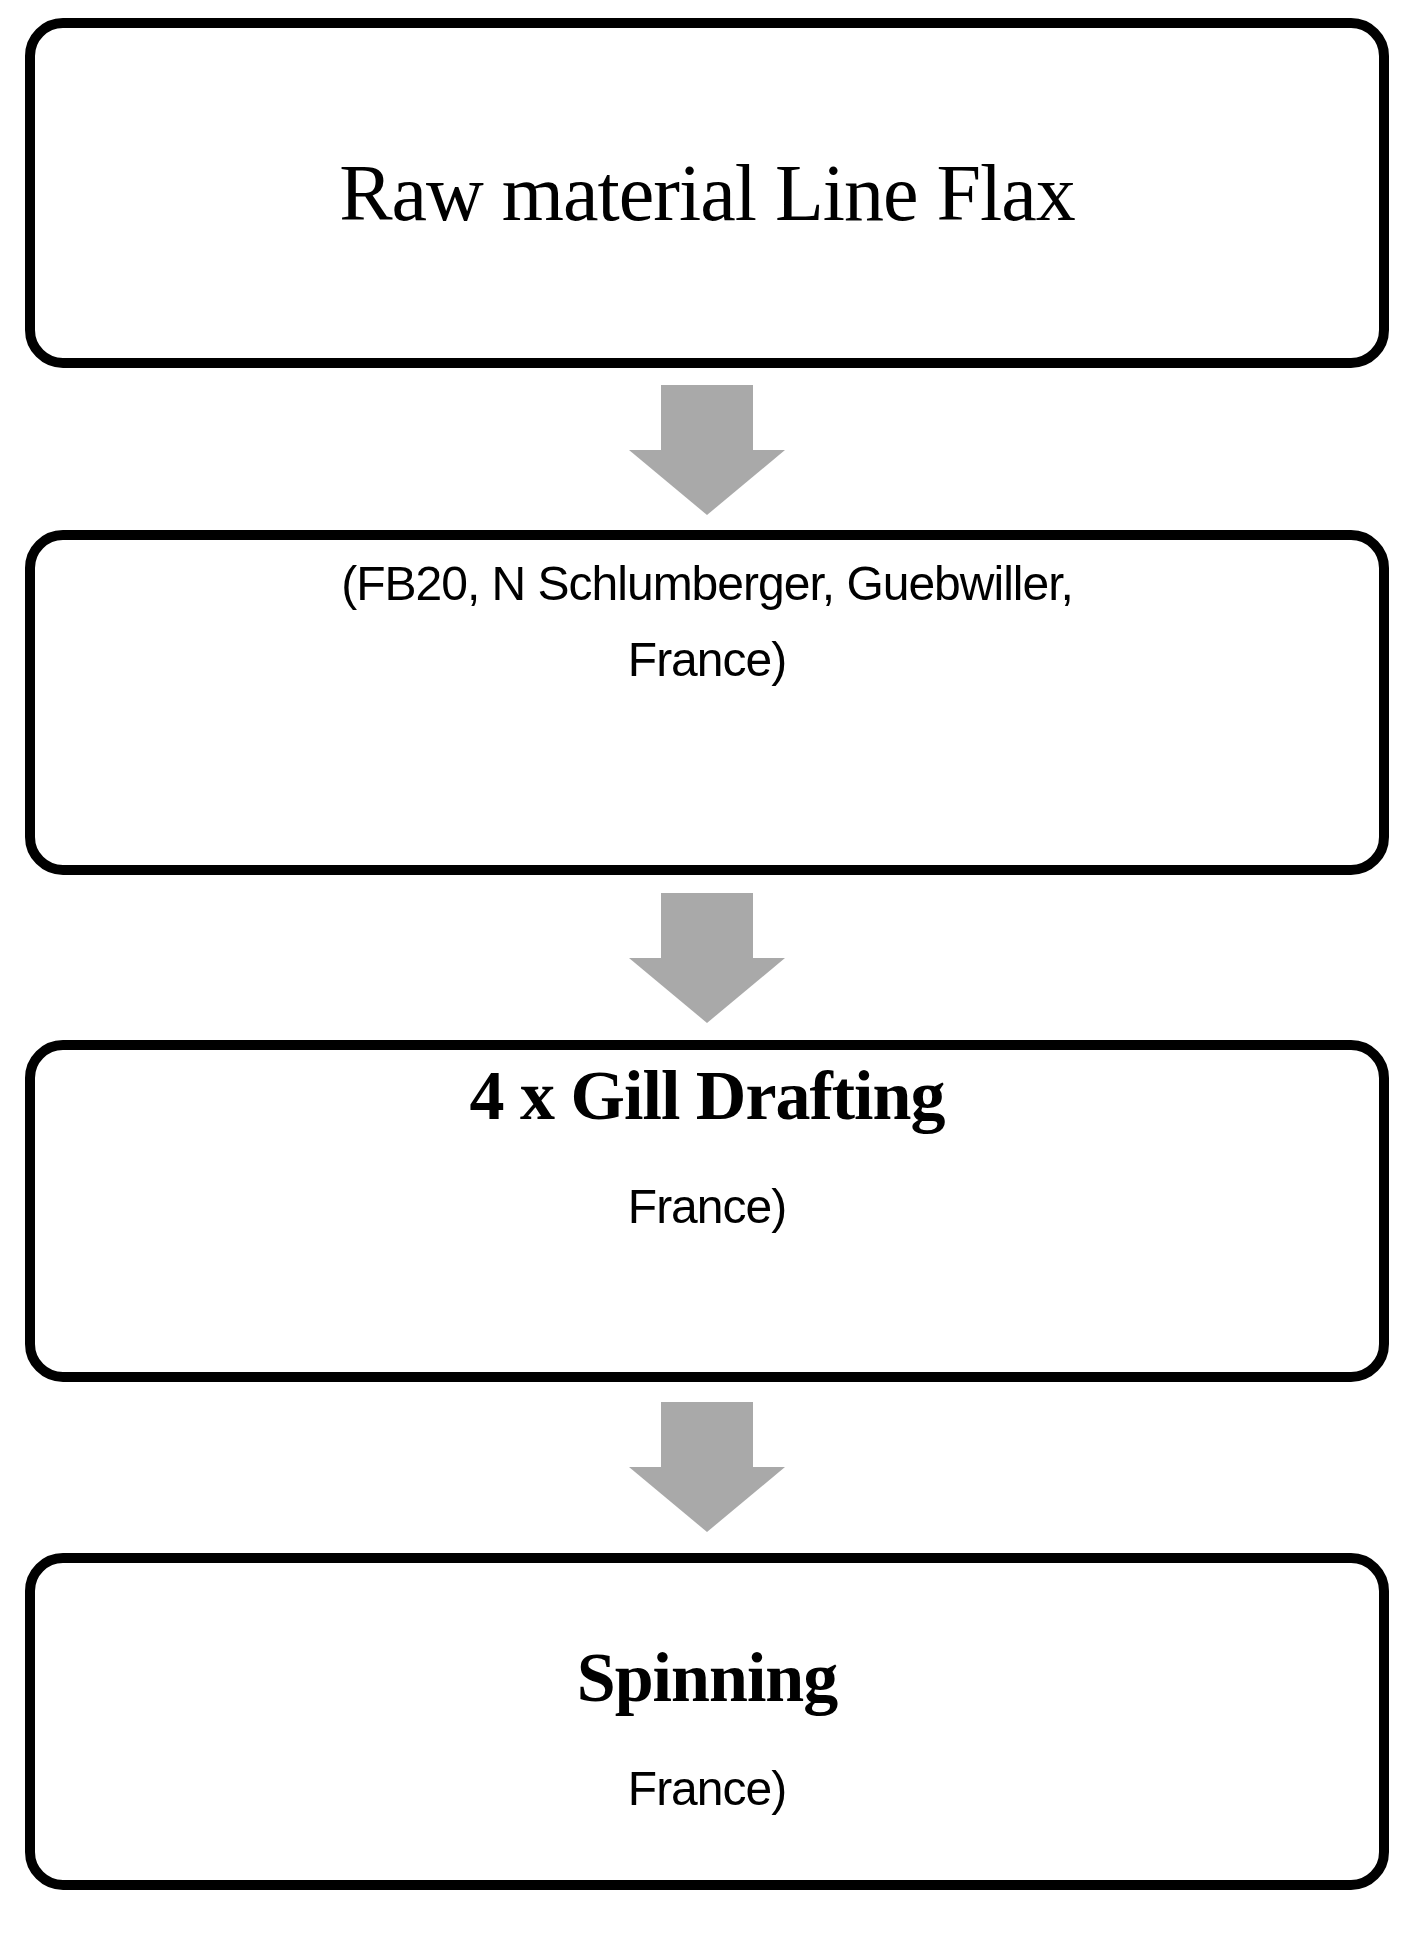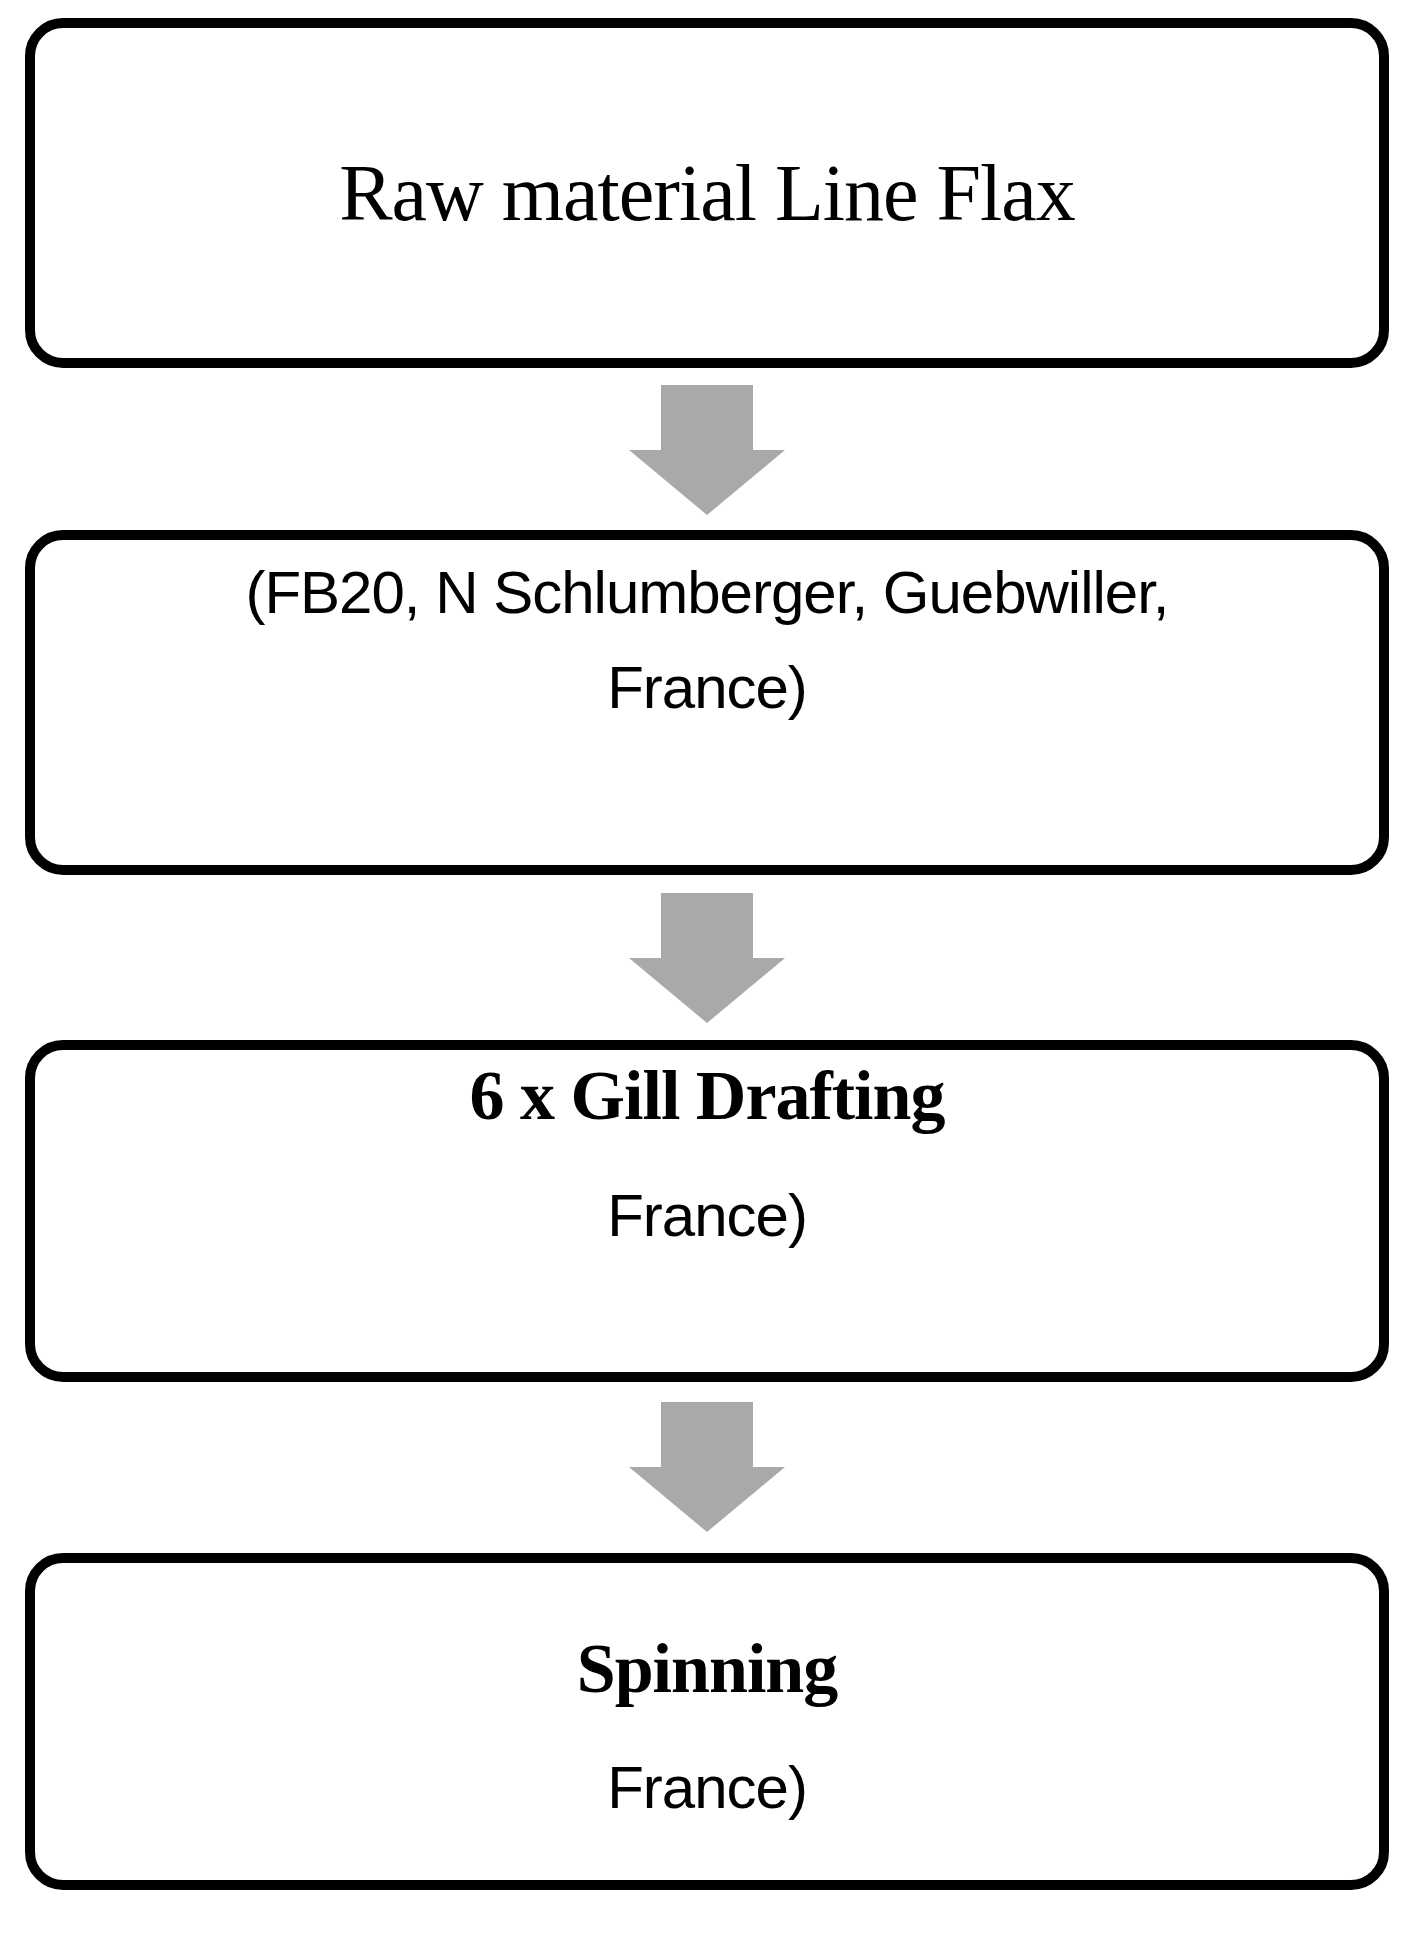--- a/index.html
+++ b/index.html
@@ -53,21 +53,21 @@
     font-weight: 700;
     font-size: 70px;
     line-height: 1.15;
     letter-spacing: -1px;
     margin-bottom: 32px;
     white-space: nowrap;
   }
   .box-subtitle {
     font-family: "Liberation Sans", sans-serif;
     font-weight: 400;
-    font-size: 60px;
+    font-size: 48px;
     line-height: 1.58;
     letter-spacing: -1px;
     white-space: nowrap;
   }
   .code-serif {
     font-family: "Liberation Serif", serif;
   }
 
   .down-arrow {
     display: flex;
@@ -112,21 +112,21 @@
         <div>France)</div>
       </div>
     </div>
 
     <div class="down-arrow arrow-2">
       <div class="arrow-stem"></div>
       <div class="arrow-head"></div>
     </div>
 
     <div class="flow-box box-3">
-      <div class="box-title">6 x Gill Drafting</div>
+      <div class="box-title">4 x Gill Drafting</div>
       <div class="box-subtitle">
         <div>France)</div>
       </div>
     </div>
 
     <div class="down-arrow arrow-3">
       <div class="arrow-stem"></div>
       <div class="arrow-head"></div>
     </div>
 

